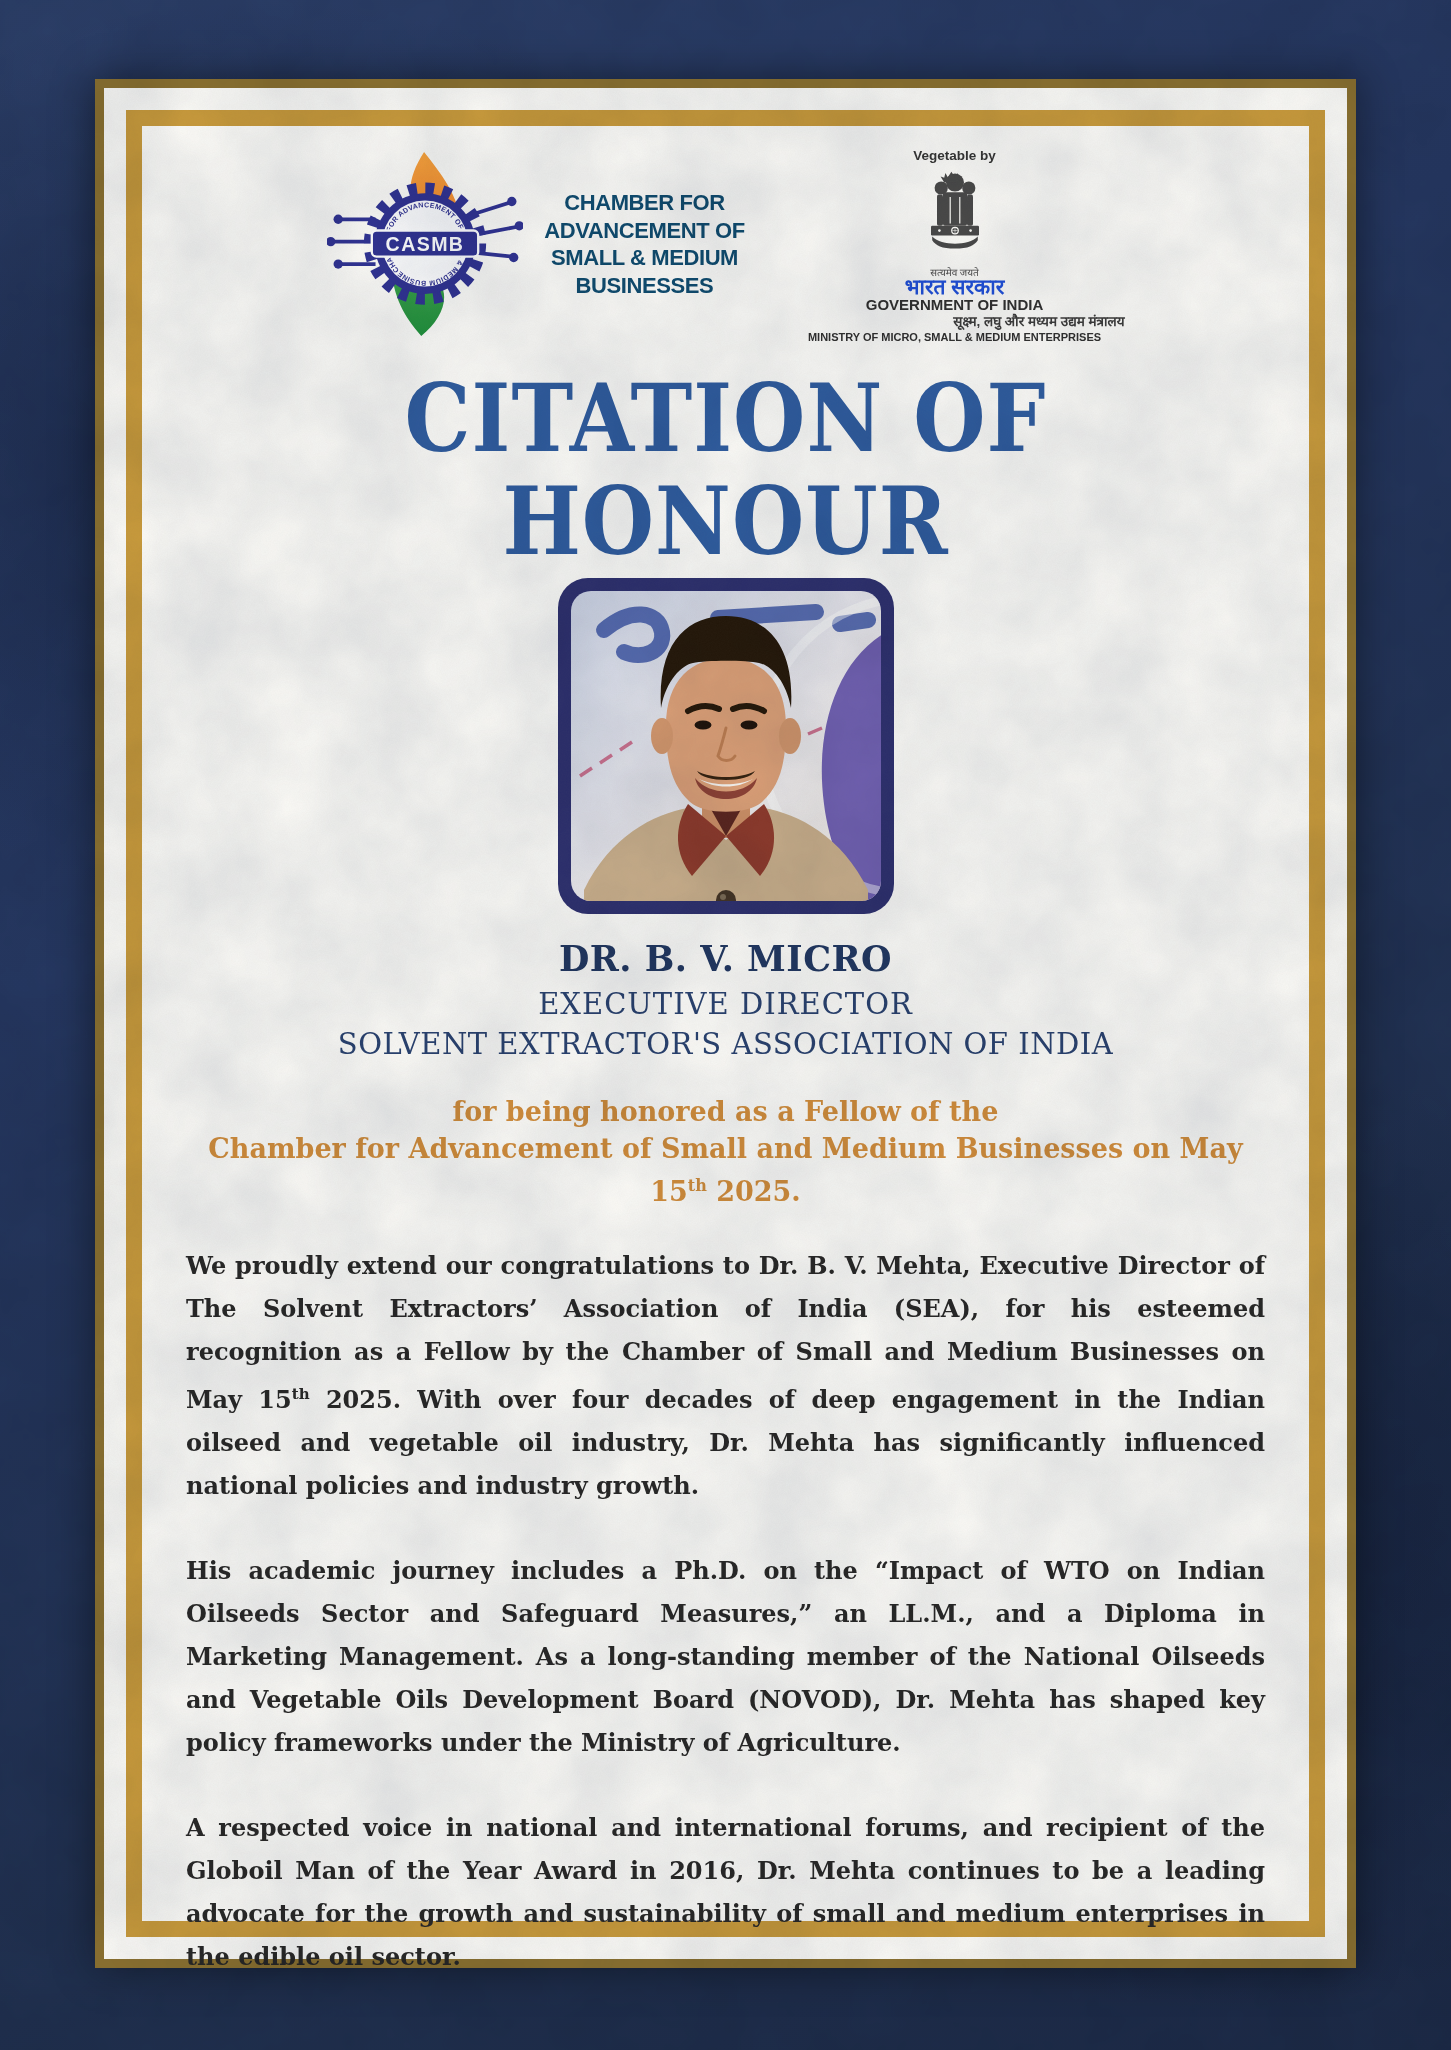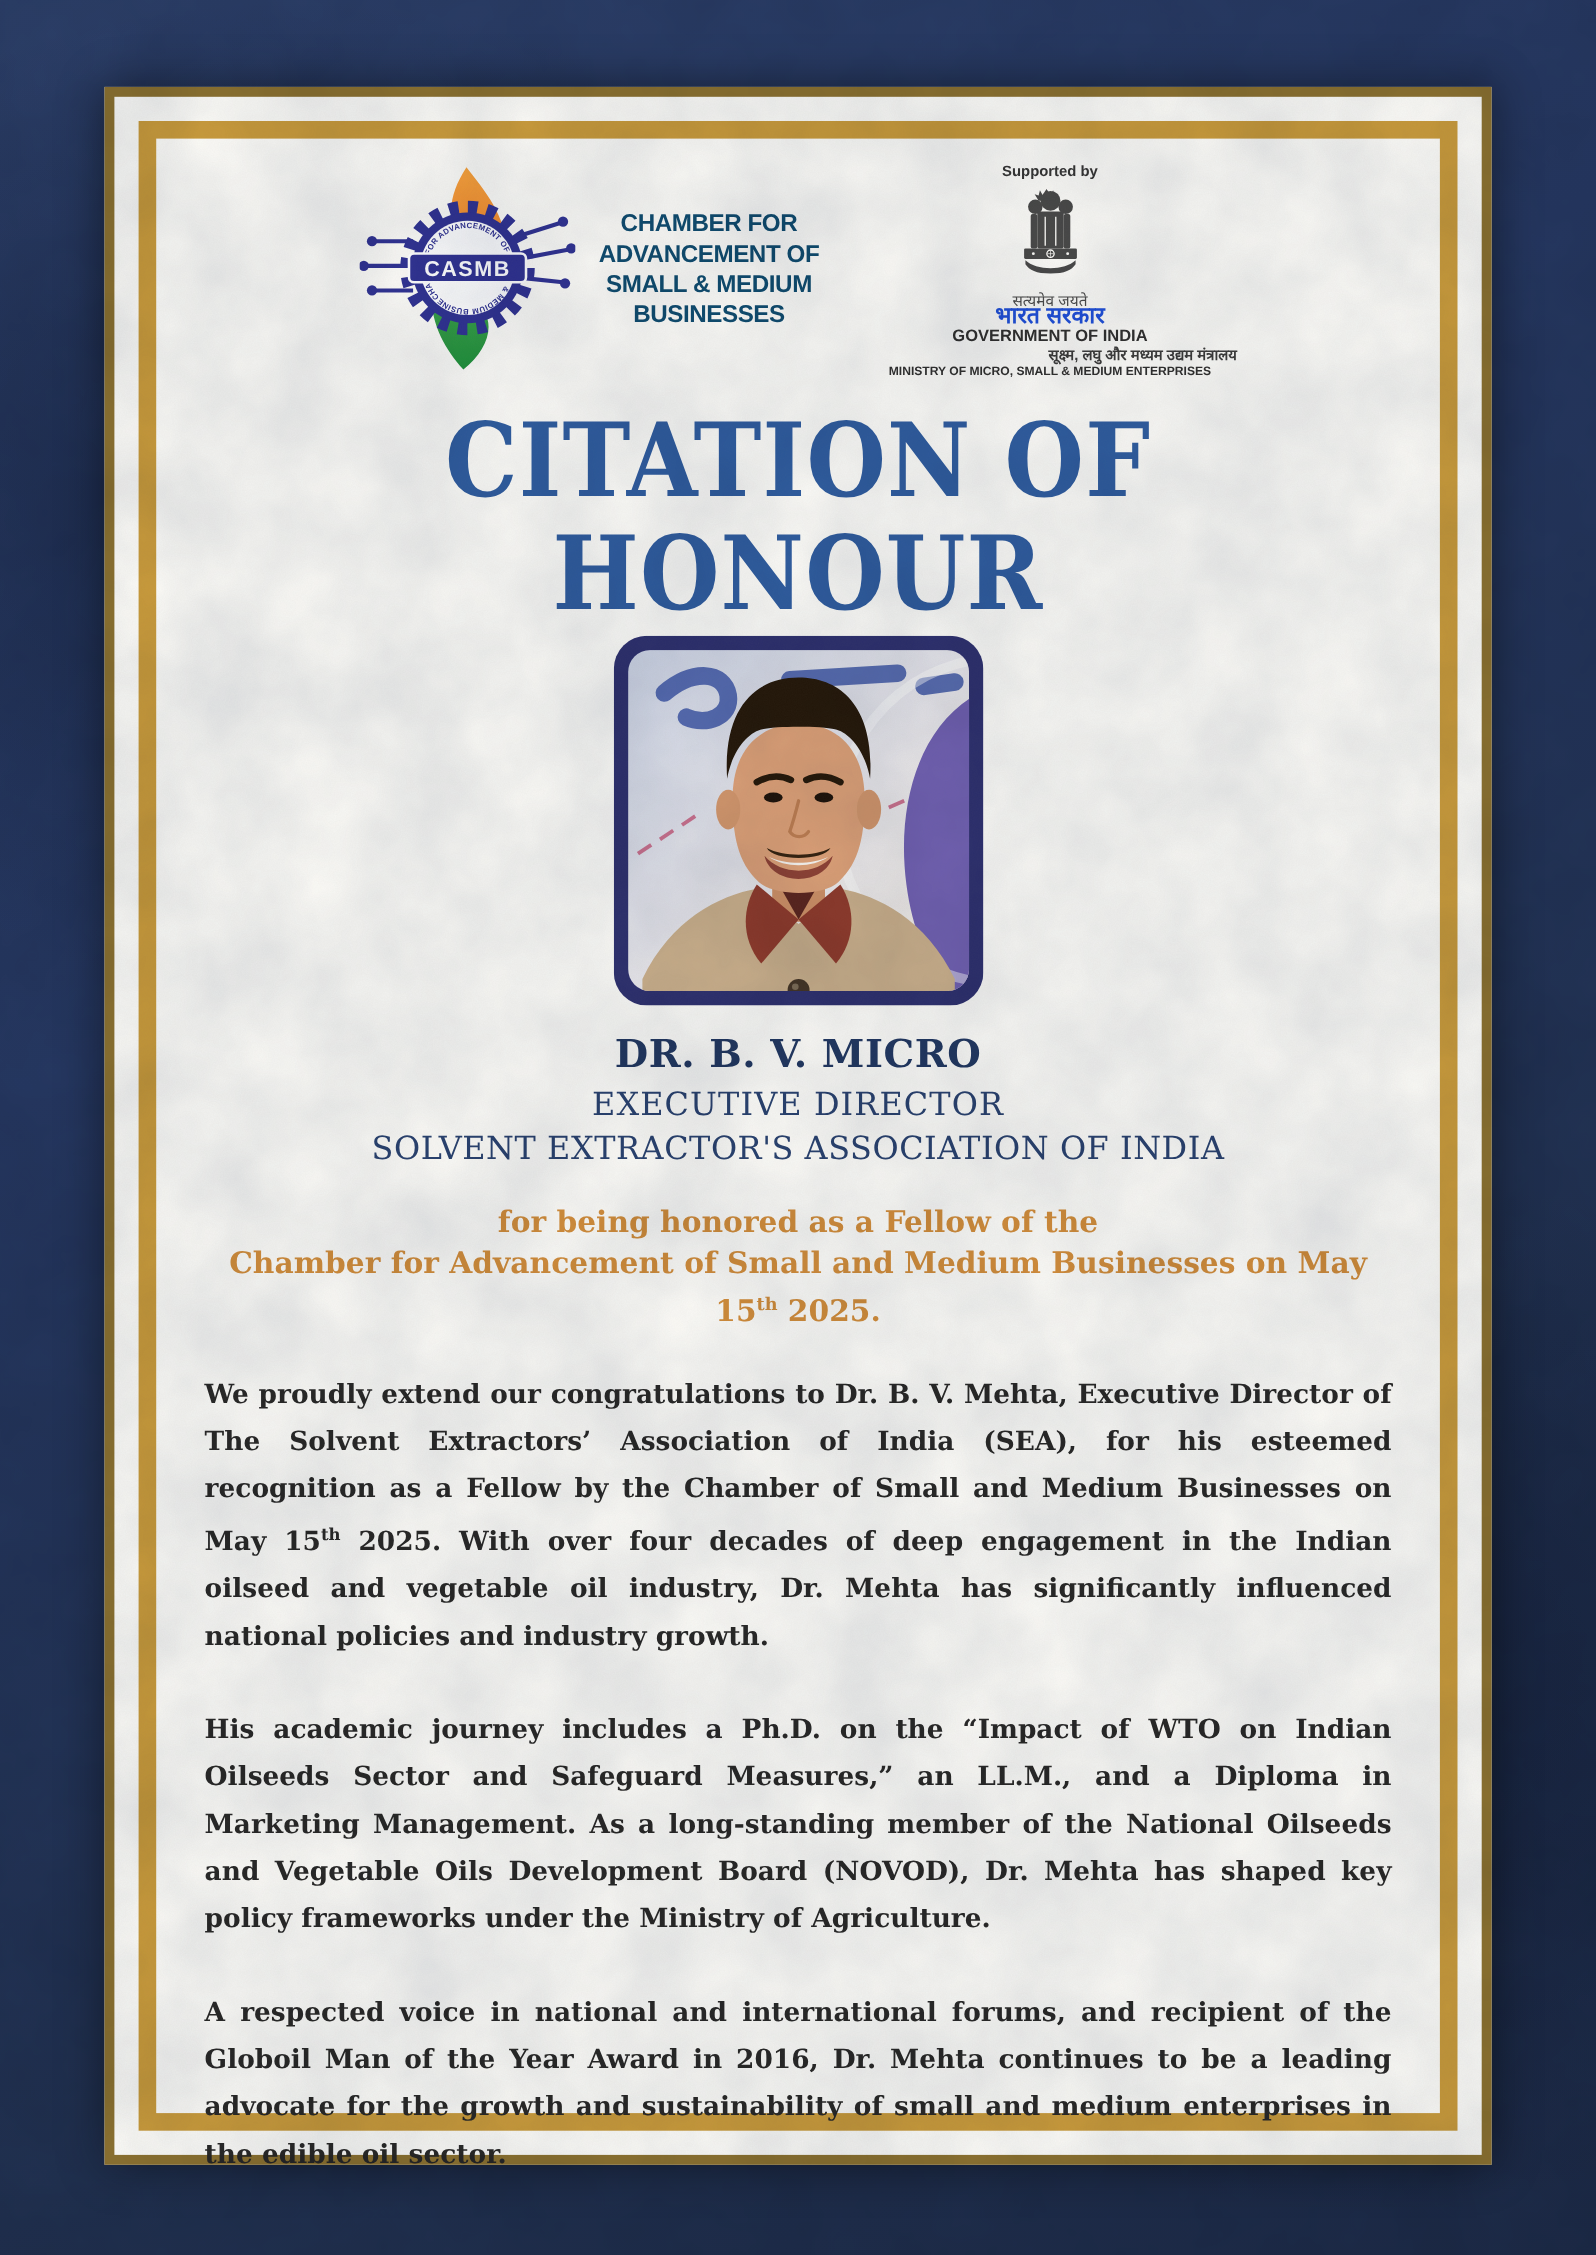--- a/index.html
+++ b/index.html
@@ -27,21 +27,21 @@
   
   .header-row{display:flex;justify-content:center;align-items:flex-start;gap:26px;margin-top:2px;height:208px;}
   .casmb-block{display:flex;align-items:center;gap:8px;margin-top:2px;}
   .casmb-name{
     text-align:center;font-family:"Liberation Sans",sans-serif;font-weight:bold;
     font-size:22px;line-height:27.5px;letter-spacing:-0.4px;color:#0c4a6e;width:228px;
   }
   .gov-block{width:340px;text-align:center;color:#3a3a3a;font-family:"Liberation Sans",sans-serif;margin-top:8px;}
   .supported-by{font-size:13.5px;font-weight:bold;color:#333;}
   .emblem-svg{margin-top:4px;}
-  .motto{font-size:14px;color:#4a4a4a;line-height:11px;}
+  .motto{font-size:10px;color:#4a4a4a;line-height:11px;font-family:Liberation Serif, serif;}
   .govt-hi{font-size:21px;font-weight:bold;color:#1d4ed8;line-height:18px;}
   .govt-en{font-size:15px;font-weight:bold;color:#2e2e2e;line-height:17px;}
   .ministry-hi{font-size:13.5px;font-weight:bold;color:#3a3a3a;line-height:17px;text-align:right;}
   .ministry-en{font-size:11px;font-weight:bold;color:#2e2e2e;line-height:15px;}
 
   
   .cert-title{
     margin-top:30px;font-size:83px;font-weight:bold;color:#2d5b9e;
     transform:scaleY(1.12);transform-origin:center;letter-spacing:1px;line-height:92px;
   }
@@ -120,21 +120,21 @@
             </svg>
             <div class="casmb-name">
               <div>CHAMBER FOR</div>
               <div>ADVANCEMENT OF</div>
               <div>SMALL &amp; MEDIUM</div>
               <div>BUSINESSES</div>
             </div>
           </div>
 
           <div class="gov-block">
-            <div class="supported-by">Supported by</div>
+            <div class="supported-by">Vegetable by</div>
             <svg class="emblem-svg" width="72" height="96" viewBox="0 0 120 160">
               <g fill="#474747">
                 <circle cx="60" cy="26" r="15"></circle>
                 <circle cx="37" cy="35" r="11"></circle>
                 <circle cx="83" cy="35" r="11"></circle>
                 <path d="M42,26 l-6,-10 6,2 2,-8 4,7 6,-9 6,9 4,-7 2,8 6,-2 -6,10 Z"></path>
                 <rect x="40" y="42" width="40" height="56" rx="3"></rect>
                 <rect x="30" y="46" width="10" height="52" rx="3"></rect>
                 <rect x="80" y="46" width="10" height="52" rx="3"></rect>
                 <rect x="20" y="98" width="80" height="16" rx="2"></rect>

